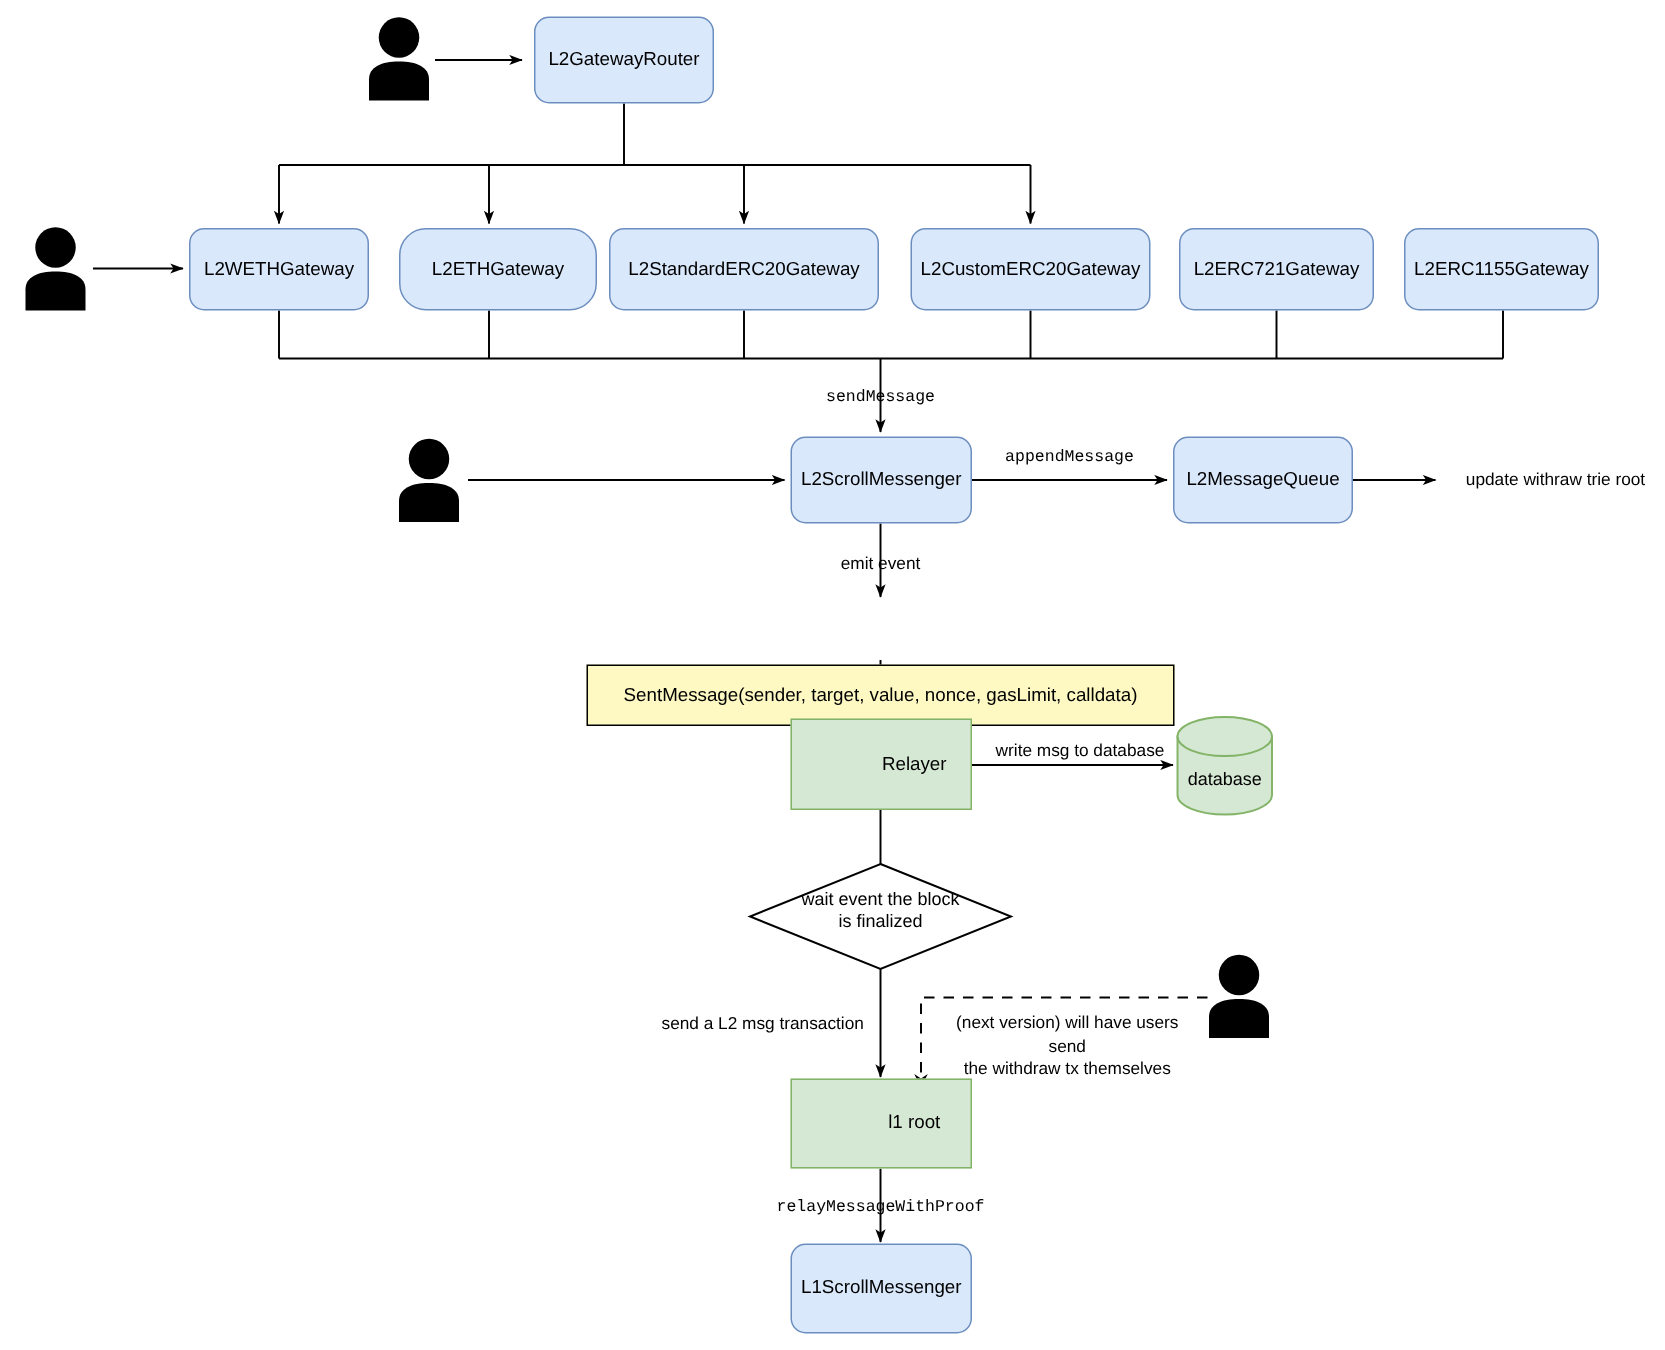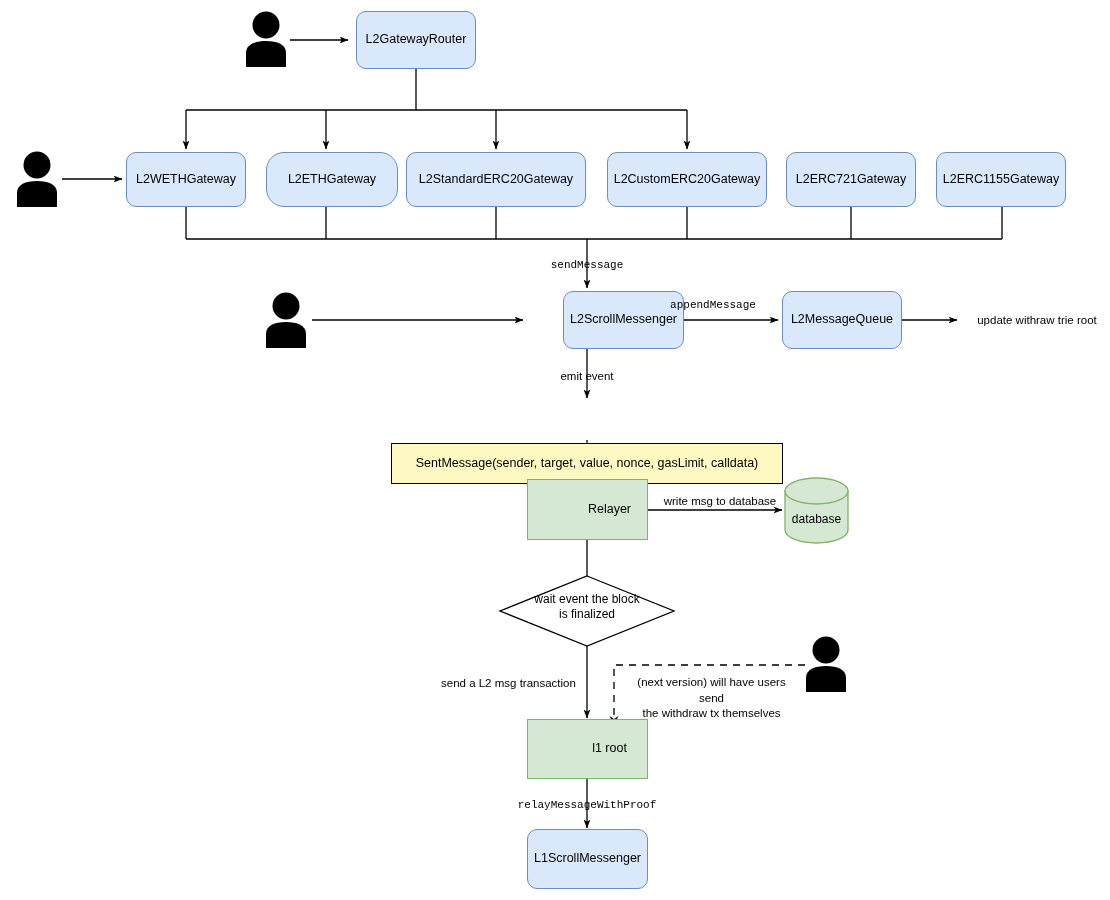--- a/index.html
+++ b/index.html
@@ -209,21 +209,21 @@
   </div>
 
   <div class="node blue" style="left:786px; top:152px; width:130px; height:55px;">
     <span>L2ERC721Gateway</span>
   </div>
 
   <div class="node blue" style="left:936px; top:152px; width:130px; height:55px;">
     <span>L2ERC1155Gateway</span>
   </div>
 
-  <div class="node blue" style="left:527px; top:291px; width:121px; height:58px;margin-left:36px;">
+  <div class="node blue" style="left:527px; top:291px; width:121px; height:58px;">
     <span>L2ScrollMessenger</span>
   </div>
 
   <div class="node blue" style="left:782px; top:291px; width:120px; height:58px;">
     <span>L2MessageQueue</span>
   </div>
 
   <div class="node plain" style="left:391px; top:399px; width:392px; height:41px;">
     <span>SentMessage(sender, target, value, nonce, gasLimit, calldata)</span>
   </div>

